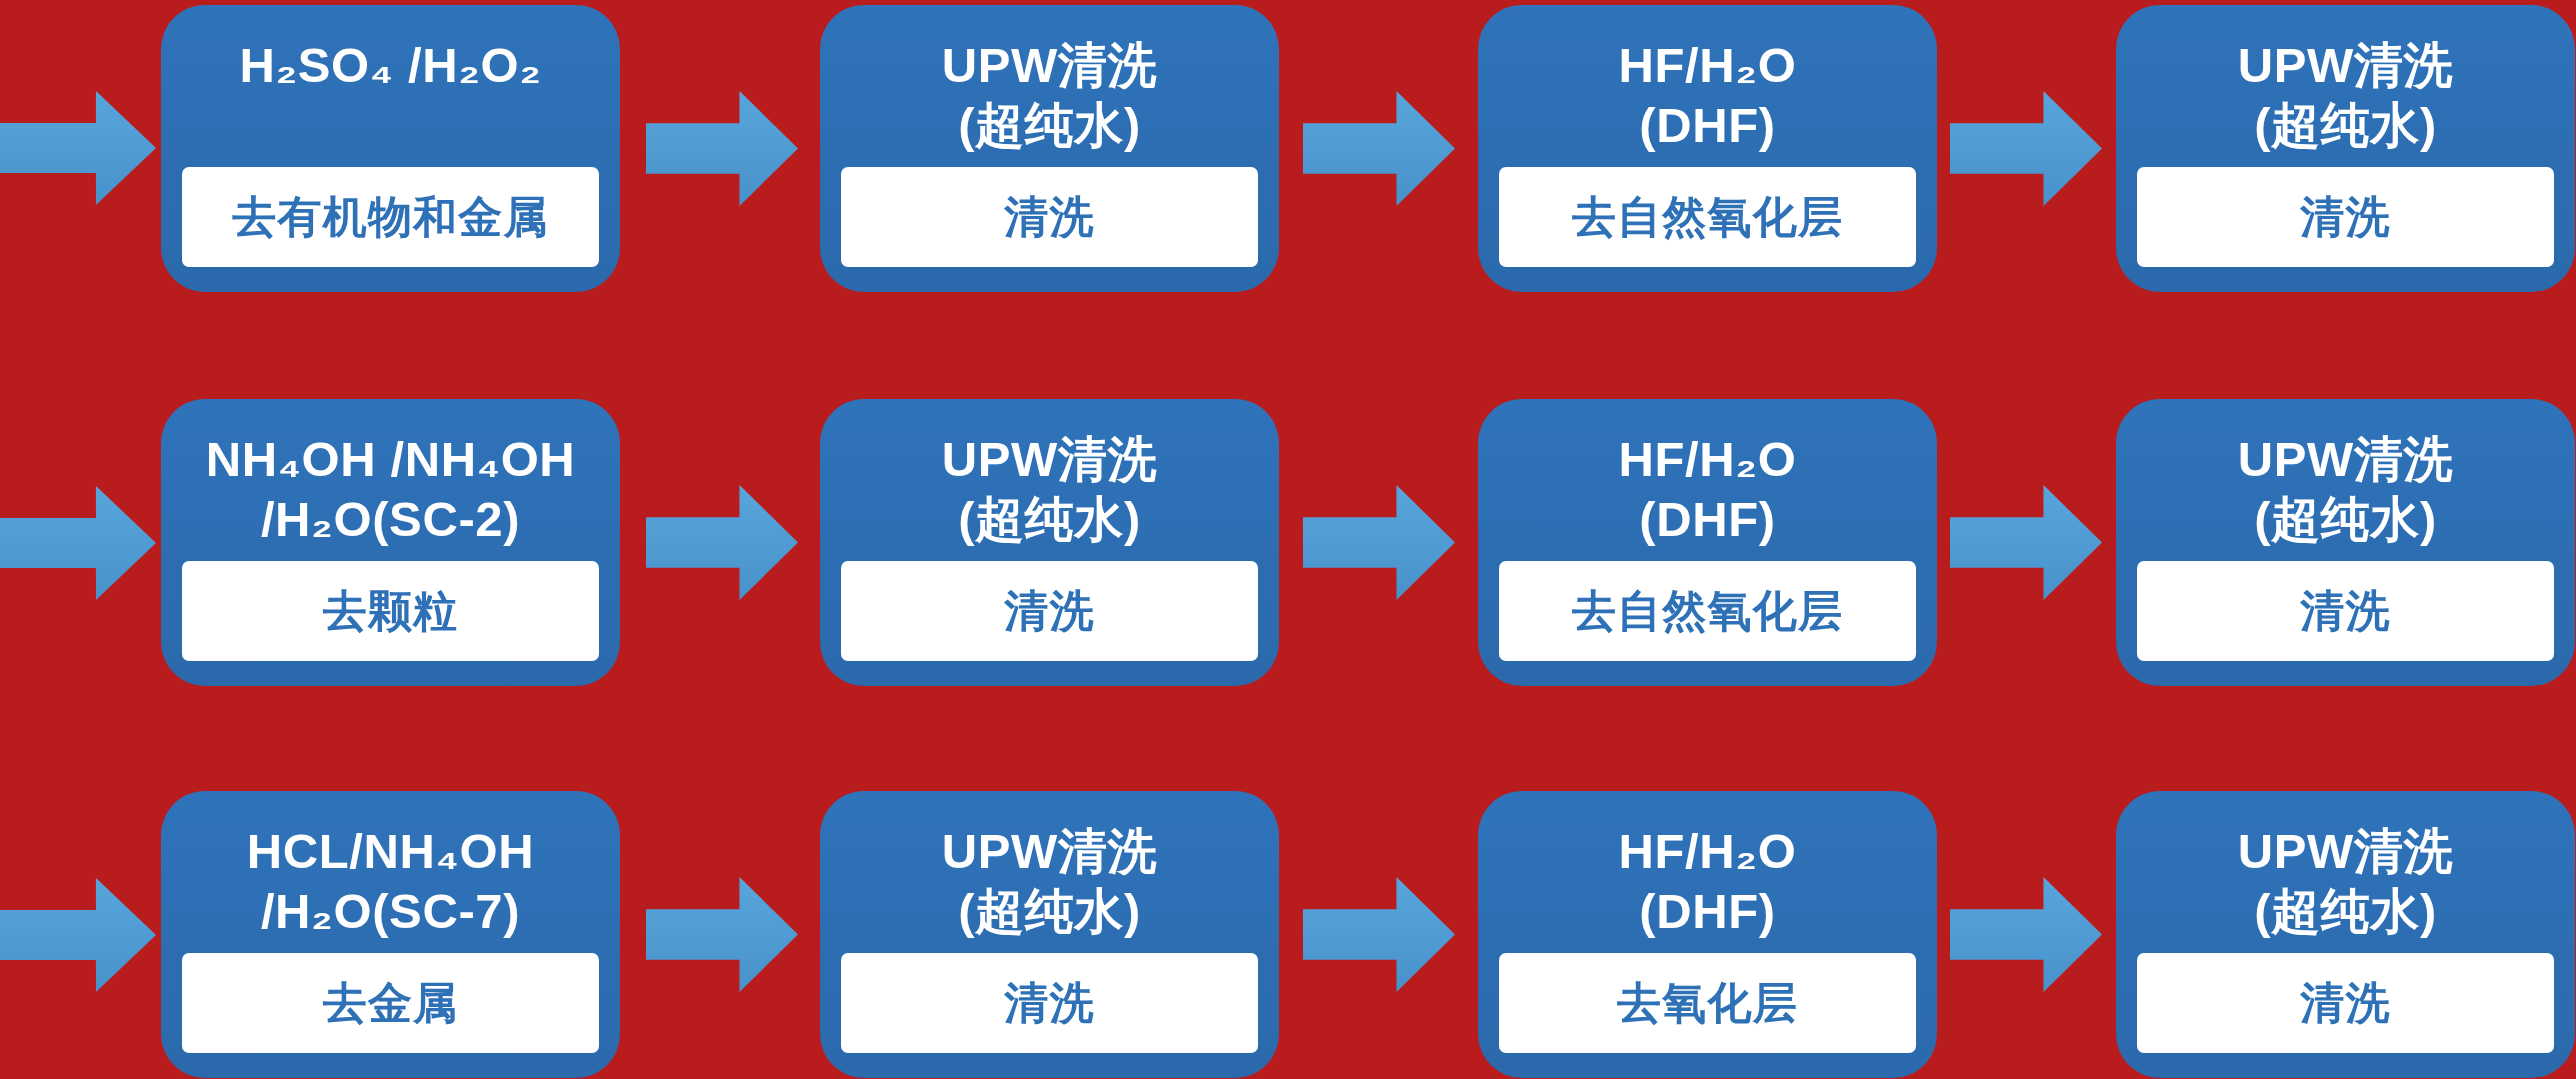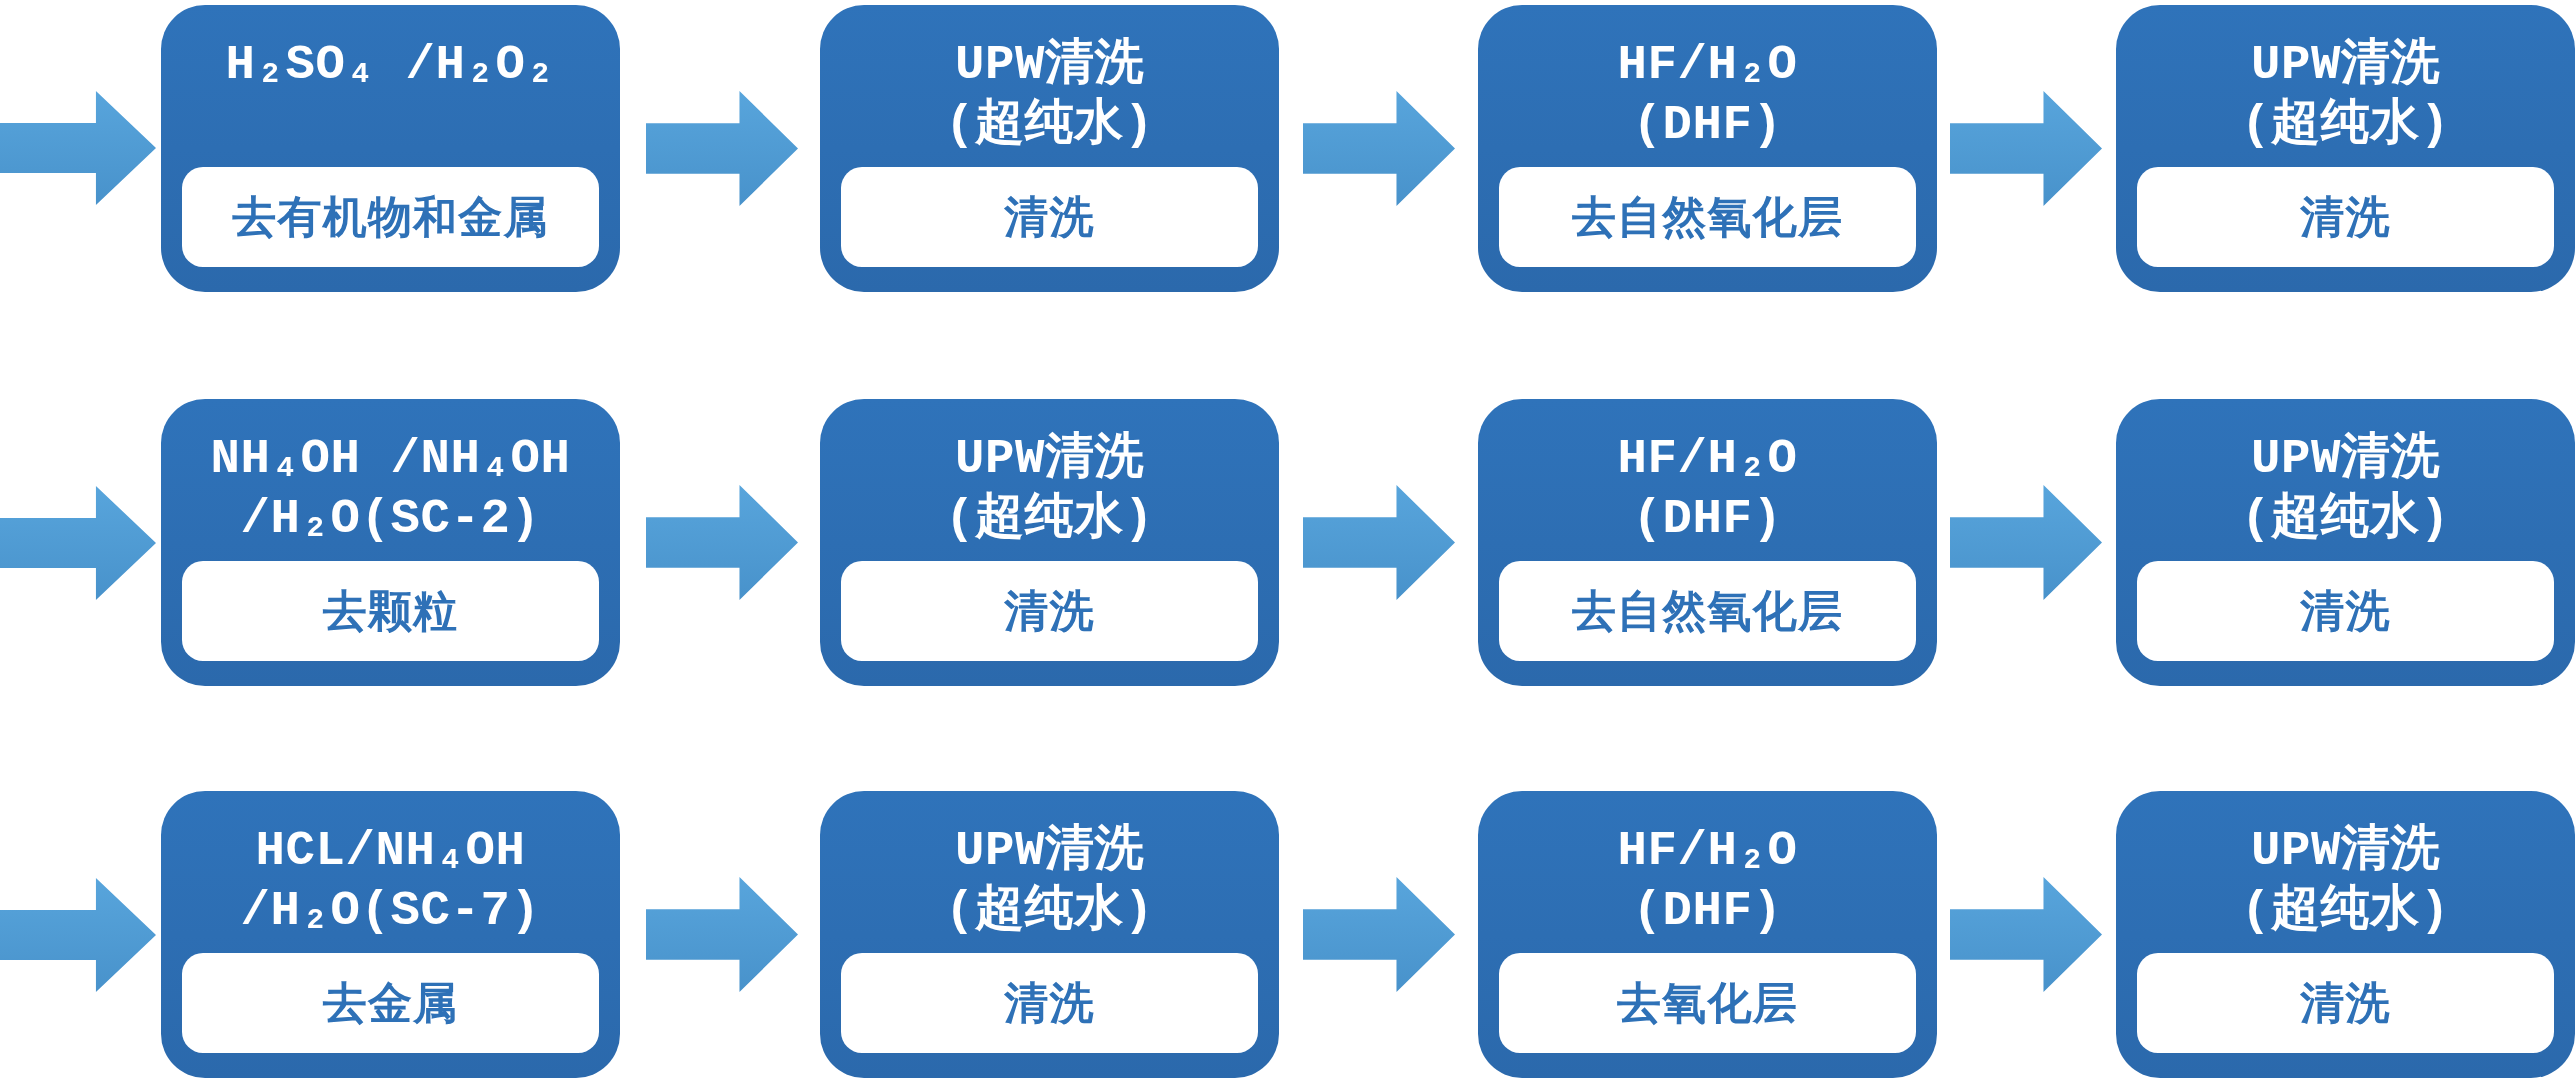--- a/index.html
+++ b/index.html
@@ -1,34 +1,34 @@
 <!DOCTYPE html>
 <html style="font-size:10px"><head>
 <meta charset="utf-8">
 <style>
   html,body{margin:0;padding:0;background:#000;}
   .stage{
-    position:relative;width:2576px;height:1079px;background:#ffffff;overflow:hidden;
-    font-family:Liberation Mono, monospace;
+    position:relative;width:2576px;height:1079px;background:#b91c1c;overflow:hidden;
+    font-family:Liberation Sans, sans-serif;
   }
   .box{
     position:absolute;width:459px;height:287px;
     background:linear-gradient(180deg,#2f73ba 0%,#2b69ac 100%);
     border-radius:44px;
   }
   .r1{top:5px}.r2{top:399px}.r3{top:791px}
   .c1{left:161px}.c2{left:820px}.c3{left:1478px}.c4{left:2116px}
   .box-title{
     position:absolute;top:30px;left:0;right:0;
     text-align:center;color:#ffffff;font-weight:bold;
     font-size:49px;line-height:60px;letter-spacing:0.6px;white-space:nowrap;
   }
   .pill{
     position:absolute;left:21px;right:21px;bottom:25px;height:100px;
-    background:#ffffff;border-radius:21px;
+    background:#ffffff;border-radius:7px;
     display:flex;align-items:center;justify-content:center;
   }
   .pill-label{
     color:#2e71b7;font-weight:bold;font-size:44px;letter-spacing:1.2px;white-space:nowrap;
   }
   .arrow{
     position:absolute;width:152px;height:115px;
     background:linear-gradient(180deg,#58a5dc 0%,#4892cb 100%);
     clip-path:polygon(0% 28%,61.5% 28%,61.5% 0%,100% 50%,61.5% 100%,61.5% 72%,0% 72%);
   }

